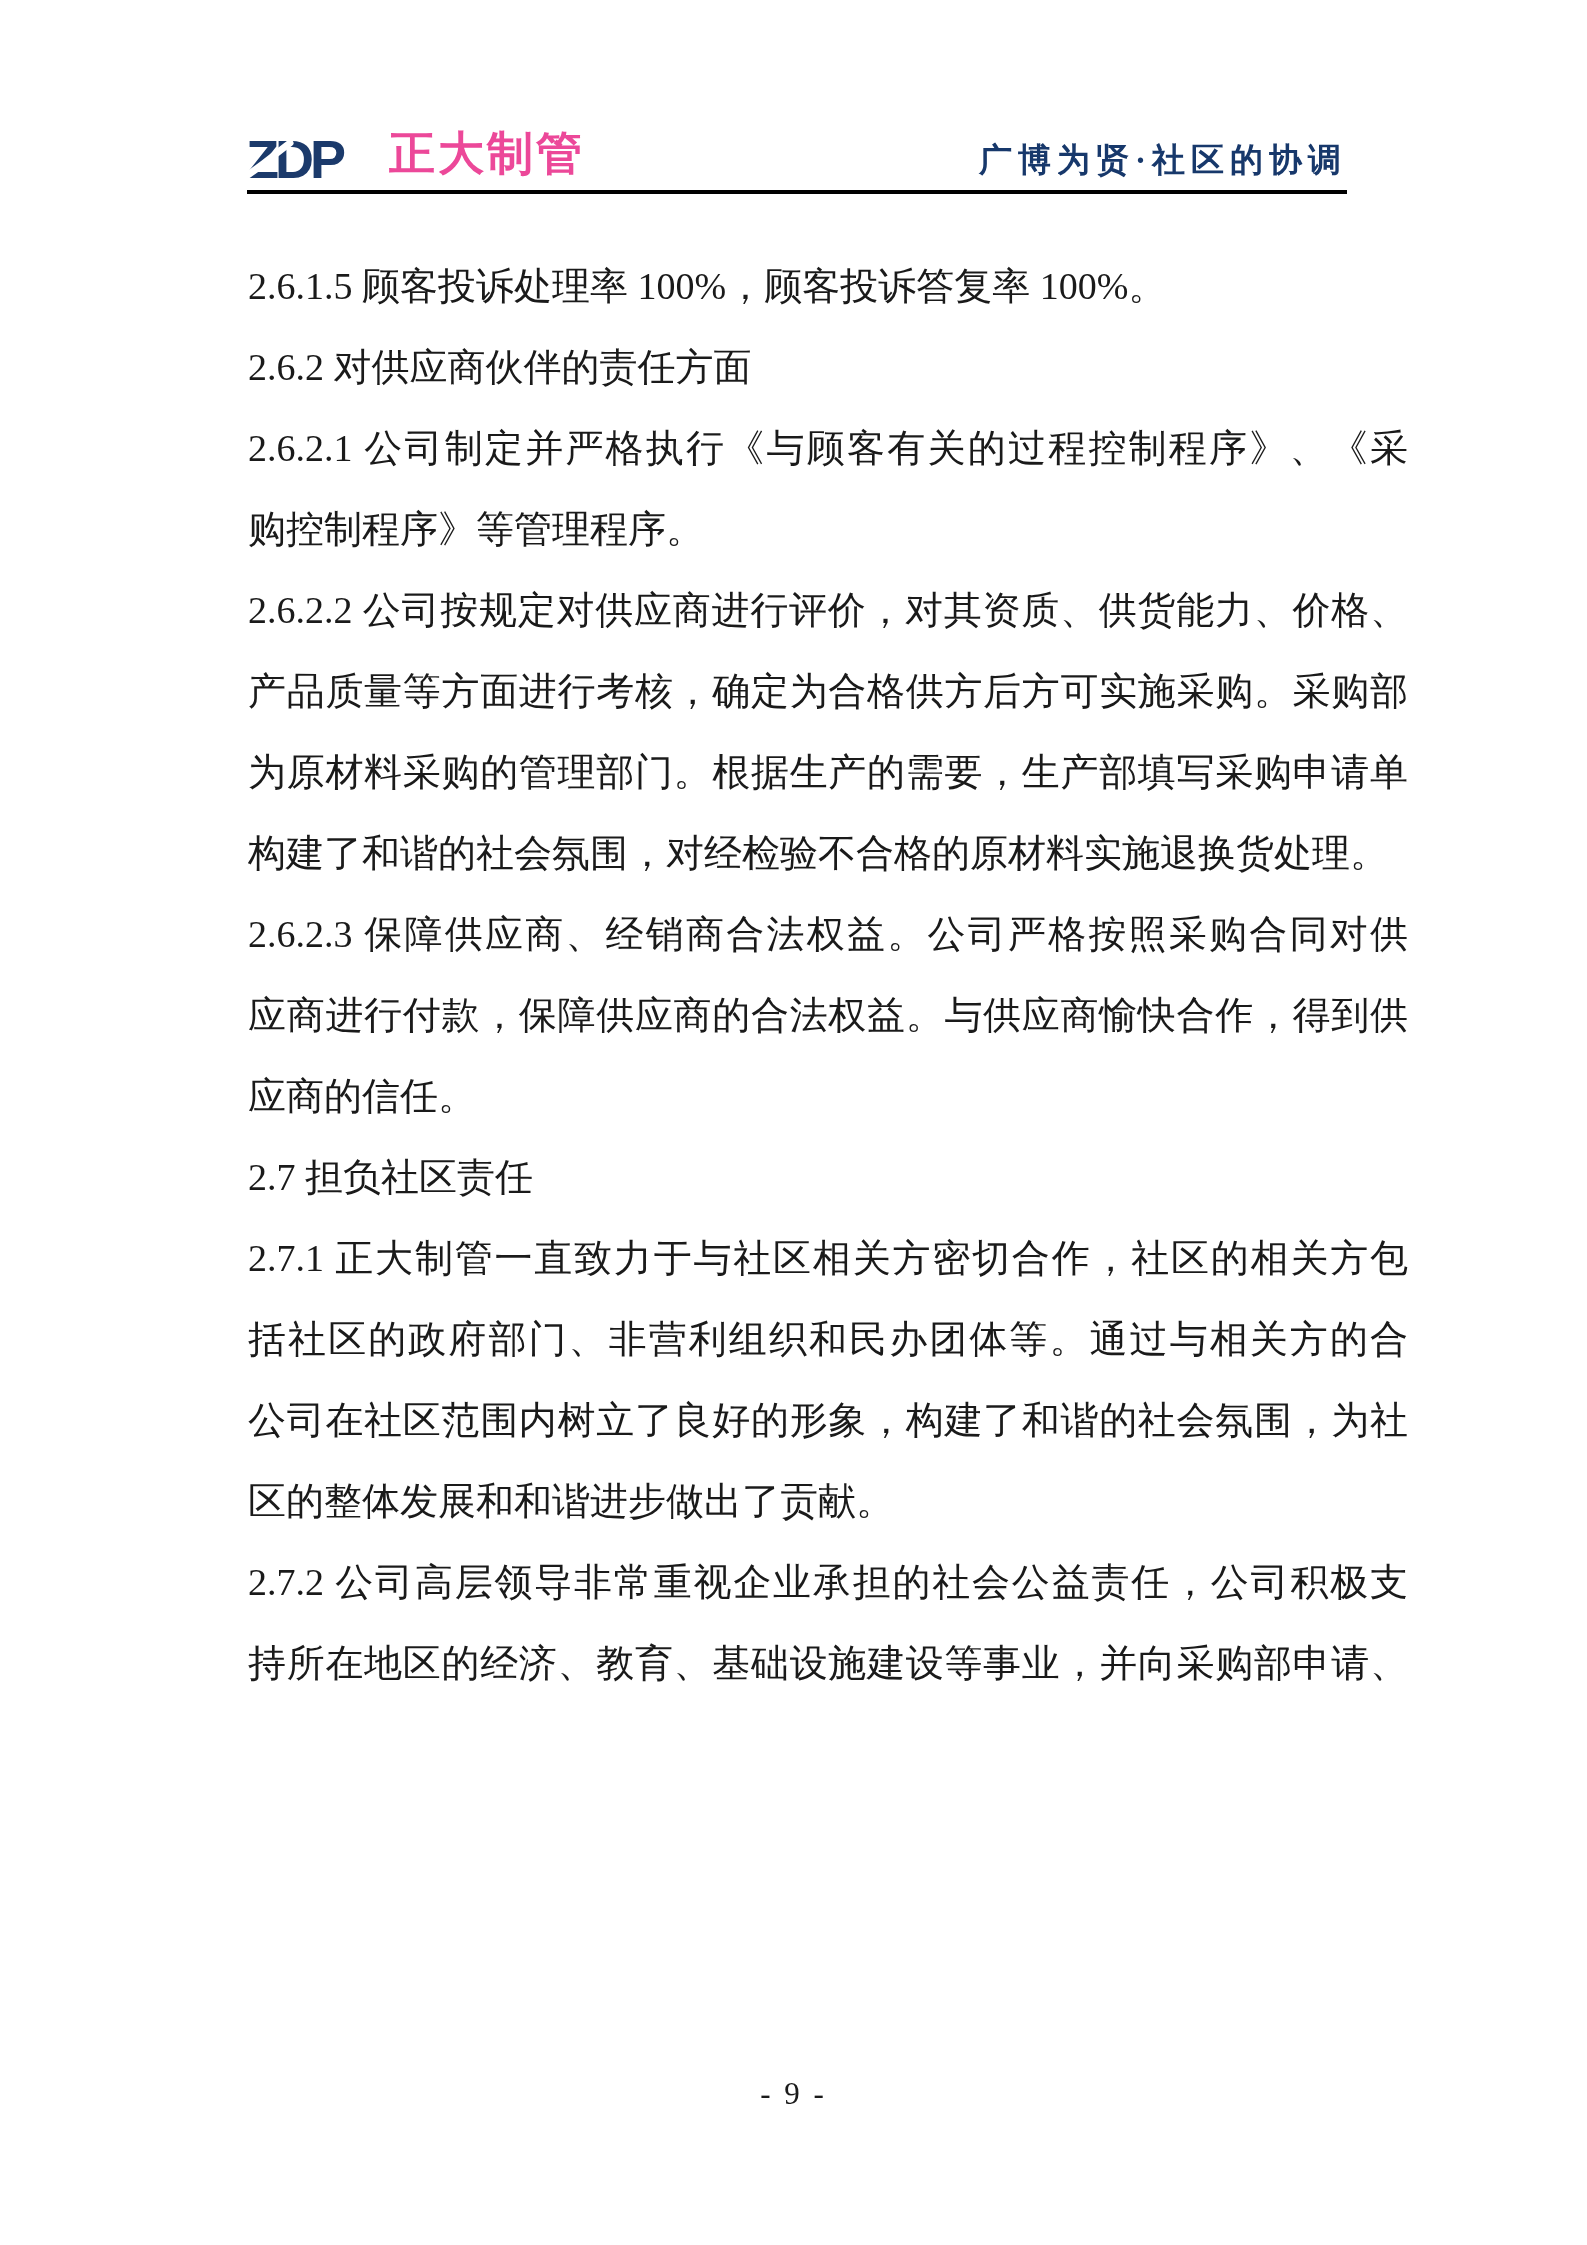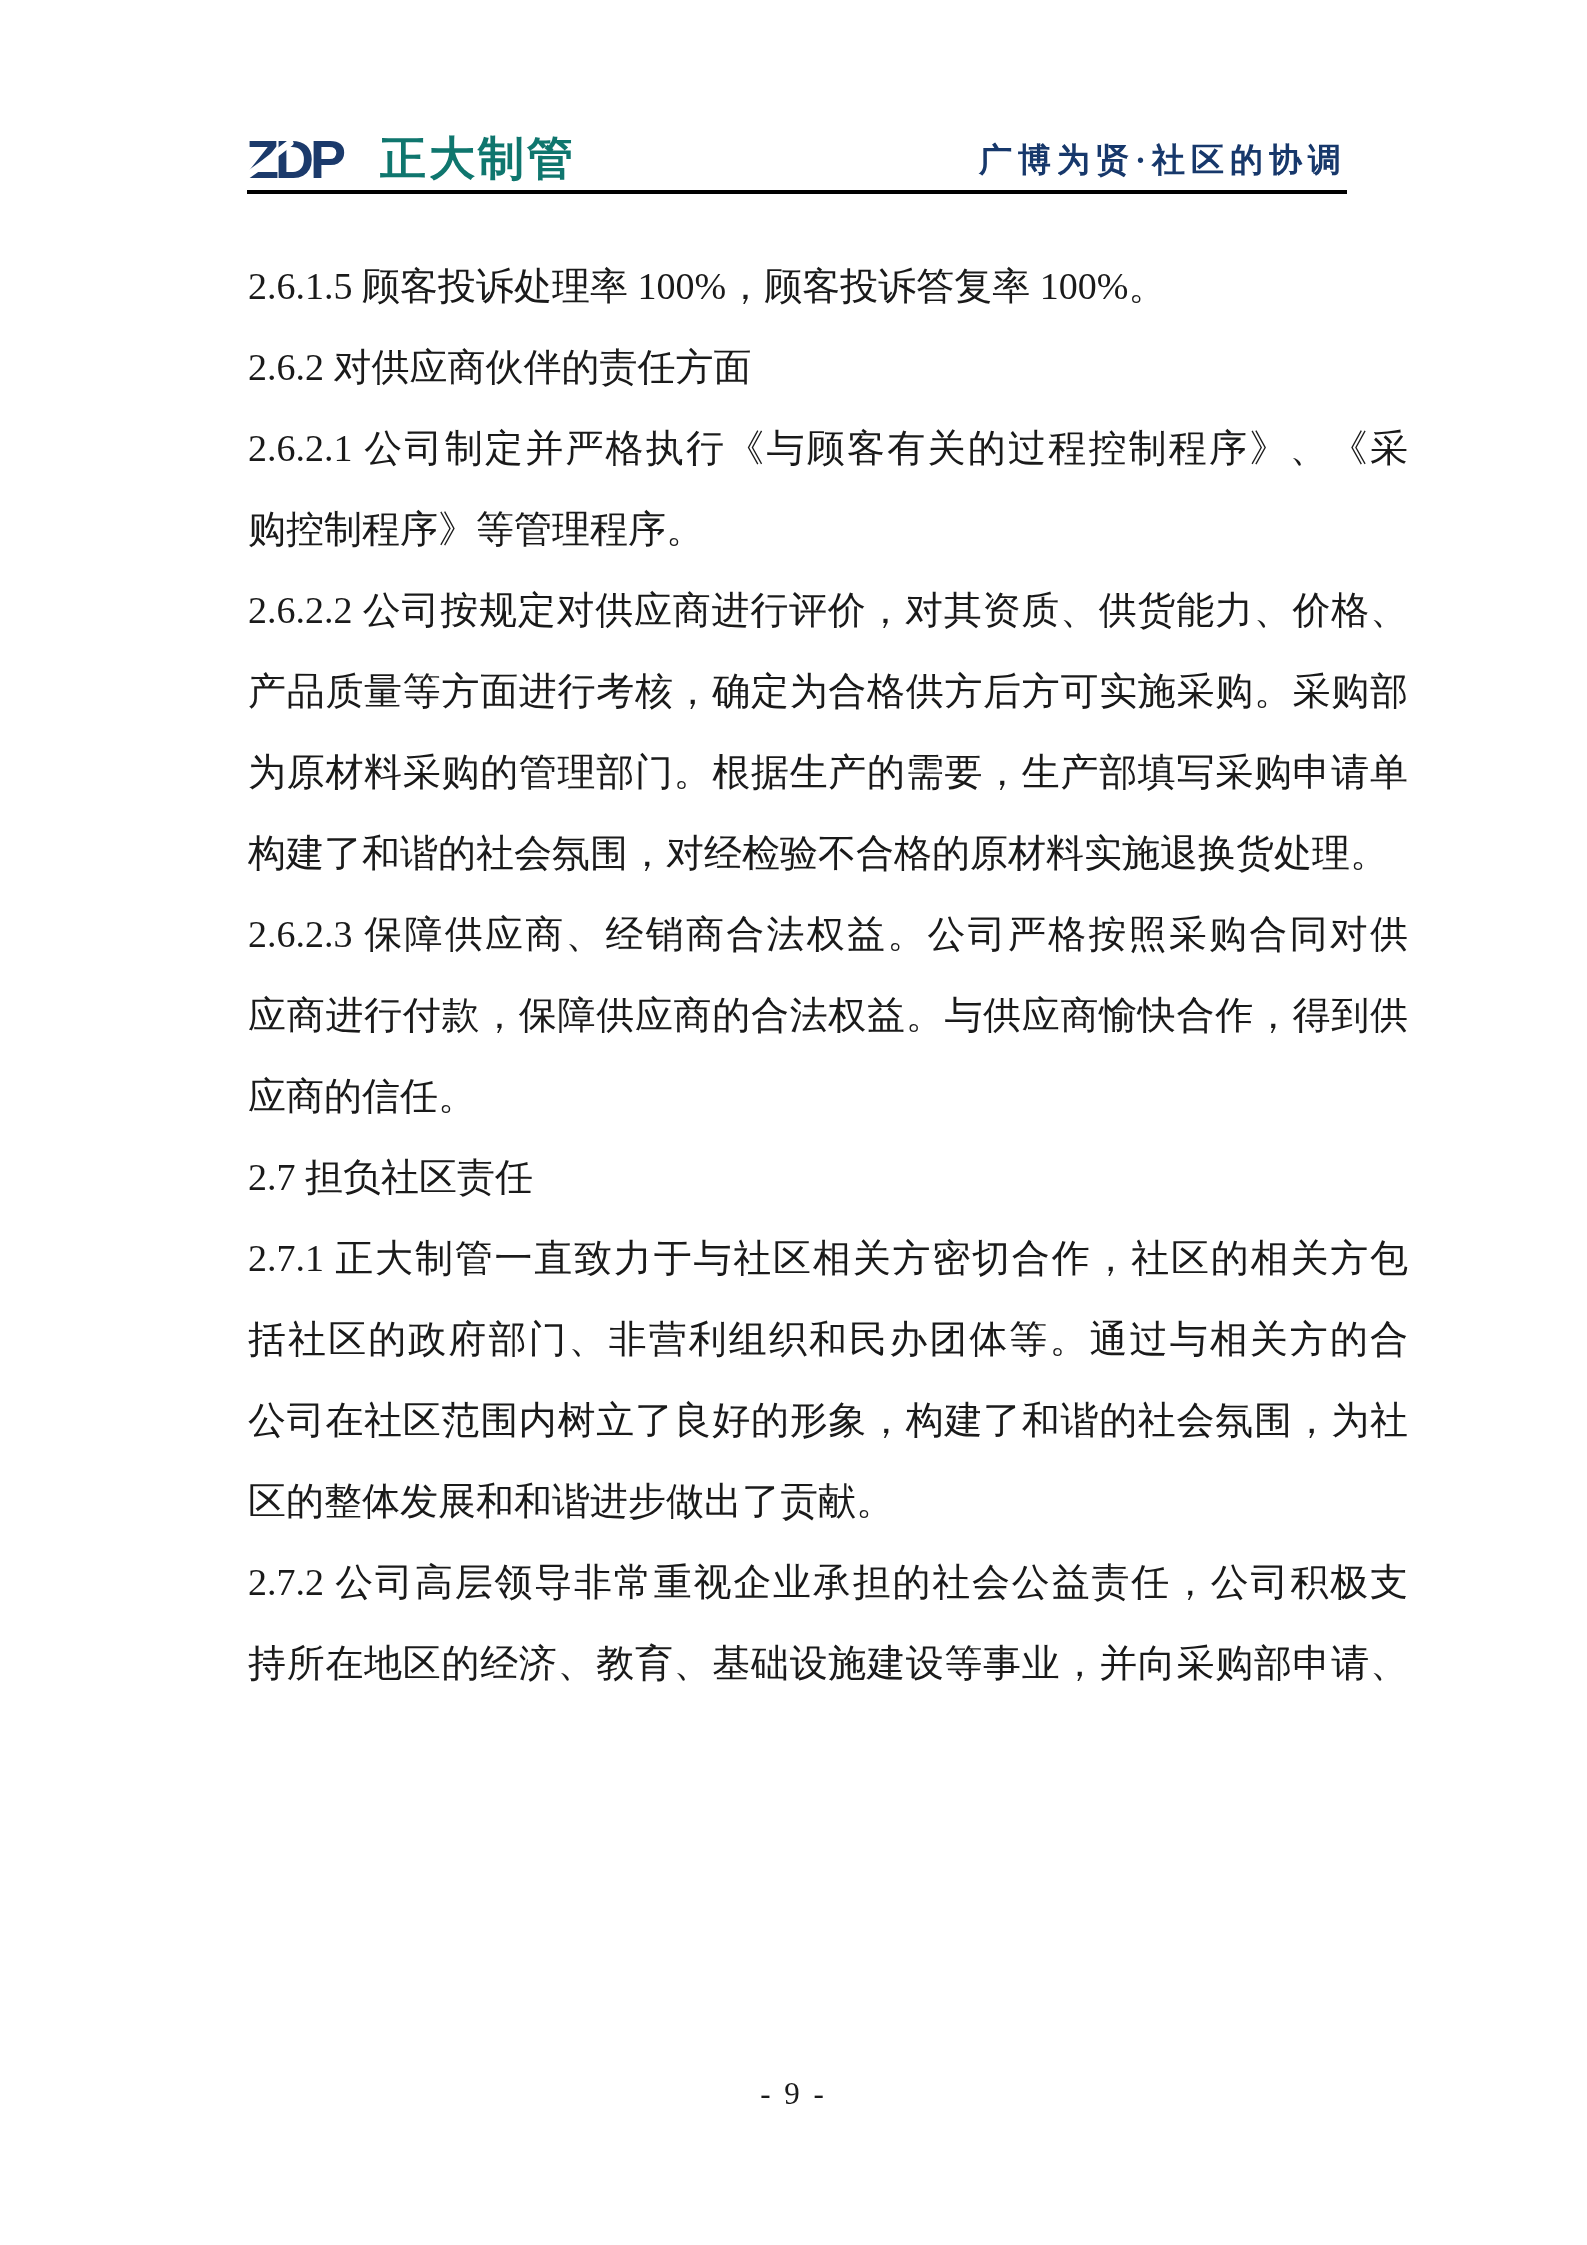--- a/index.html
+++ b/index.html
@@ -14,34 +14,33 @@
     color: #1a1a1a;
   }
 
   
   .logo {
     position: absolute;
     left: 246px;
     top: 130px;
     height: 56px;
     display: flex;
-    align-items: center;
-    gap: 16px;
+    gap: 25px;
   }
   .logo-mark { display: block; }
   .logo-mark text {
     font-family: "Liberation Sans", "DejaVu Sans", sans-serif;
     font-weight: 900;
   }
   .logo-cn {
     font-family: "Liberation Sans", "DejaVu Sans", sans-serif;
     font-weight: 800;
     font-size: 46px;
     line-height: 1;
-    color: #0f766e;
+    color: #ec4899;
     letter-spacing: 3px;
     white-space: nowrap;
   }
   .motto {
     position: absolute;
     top: 142px;
     right: 240px;
     font-size: 33px;
     line-height: 1.1;
     color: #17386b;

